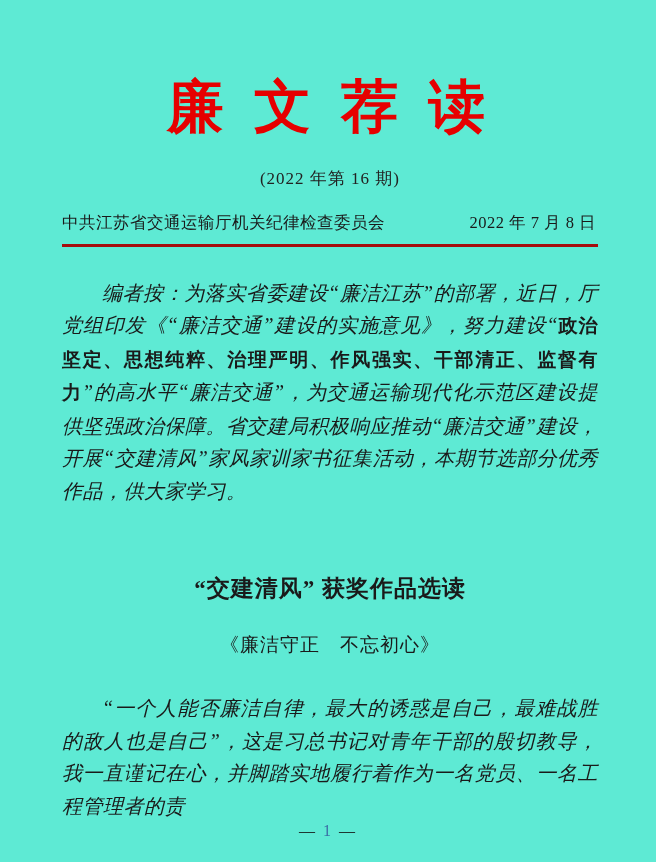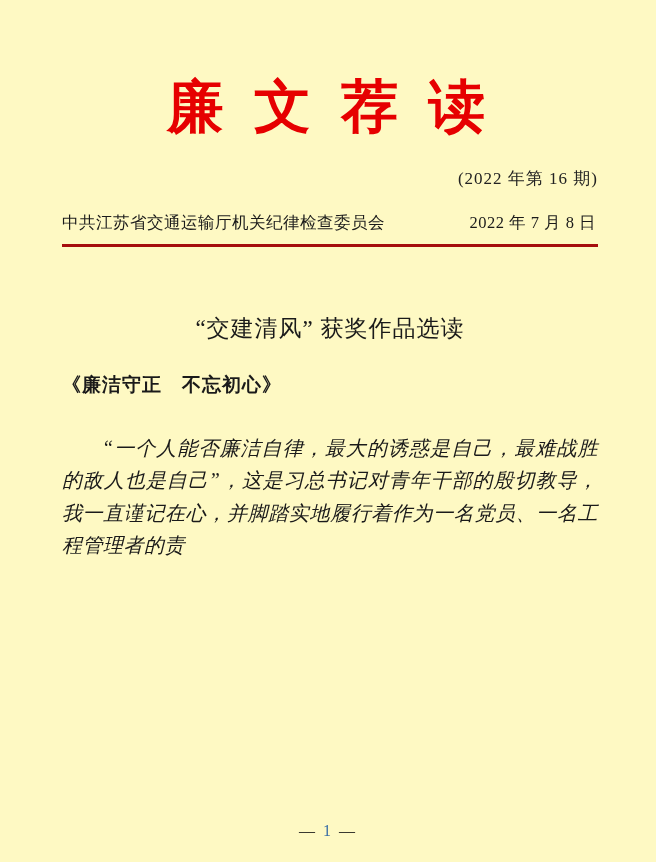--- a/index.html
+++ b/index.html
@@ -4,41 +4,41 @@
 <style>
   html, body {
     margin: 0;
     padding: 0;
     background: #ffffff;
   }
   .page {
     position: relative;
     width: 656px;
     height: 862px;
-    background: #fef9c3;
+    background: #5eead4;
     overflow: hidden;
     font-family: "Liberation Serif", "DejaVu Serif", serif;
     color: #1a1a1a;
   }
   .content {
     padding: 0 58px 0 62px;
   }
   .masthead {
     margin-top: 76px;
     text-align: center;
     font-size: 57px;
     font-weight: bold;
     color: #e60000;
     letter-spacing: 8px;
     line-height: 1.1;
     white-space: nowrap;
   }
   .issue-line {
     margin-top: 28px;
-    text-align: right;
+    text-align: center;
     font-size: 17px;
     color: #222;
     letter-spacing: 1px;
   }
   .header-row {
     margin-top: 22px;
     display: flex;
     justify-content: space-between;
     align-items: flex-end;
     font-size: 16.5px;
@@ -60,28 +60,28 @@
   .editor-note .bold-seg {
     font-style: normal;
     font-weight: bold;
     font-family: "Liberation Sans", "DejaVu Sans", sans-serif; 
     font-size: 19px;
   }
   .section-heading {
     margin-top: 66px;
     text-align: center;
     font-size: 23px;
-    font-weight: normal;
+    font-weight: bold;
     letter-spacing: 1px;
   }
   .article-title {
     margin-top: 28px;
-    text-align: left;
+    text-align: center;
     font-size: 19px;
-    font-weight: bold;
+    font-weight: normal;
     letter-spacing: 1px;
   }
   .article-body {
     margin-top: 34px;
     font-size: 20px;
     line-height: 32.5px;
     text-align: justify;
     text-indent: 2em;
     letter-spacing: 0.5px;
     font-style: italic; 
@@ -109,20 +109,21 @@
 
     <div class="masthead">廉 文 荐 读</div>
 
     <div class="issue-line">(2022 年第 16 期)</div>
 
     <div class="header-row">
       <span class="committee">中共江苏省交通运输厅机关纪律检查委员会</span>
       <span class="date">2022 年 7 月 8 日</span>
     </div>
 
+    <p class="editor-note"><span>编者按：为落实省委建设“廉洁江苏”的部署，近日，厅党组印发《“廉洁交通”建设的实施意见》，努力建设“</span><span class="bold-seg">政治坚定、思想纯粹、治理严明、作风强实、干部清正、监督有力</span><span>”的高水平“廉洁交通”，为交通运输现代化示范区建设提供坚强政治保障。省交建局积极响应推动“廉洁交通”建设，开展“交建清风”家风家训家书征集活动，本期节选部分优秀作品，供大家学习。</span></p>
 
     <div class="section-heading">“交建清风” 获奖作品选读</div>
 
     <div class="article-title">《廉洁守正　不忘初心》</div>
 
     <p class="article-body">“一个人能否廉洁自律，最大的诱惑是自己，最难战胜的敌人也是自己”，这是习总书记对青年干部的殷切教导，我一直谨记在心，并脚踏实地履行着作为一名党员、一名工程管理者的责</p>
 
   </div>
 
   <div class="footer"><span>—</span><span class="page-num">1</span><span>—</span></div>

